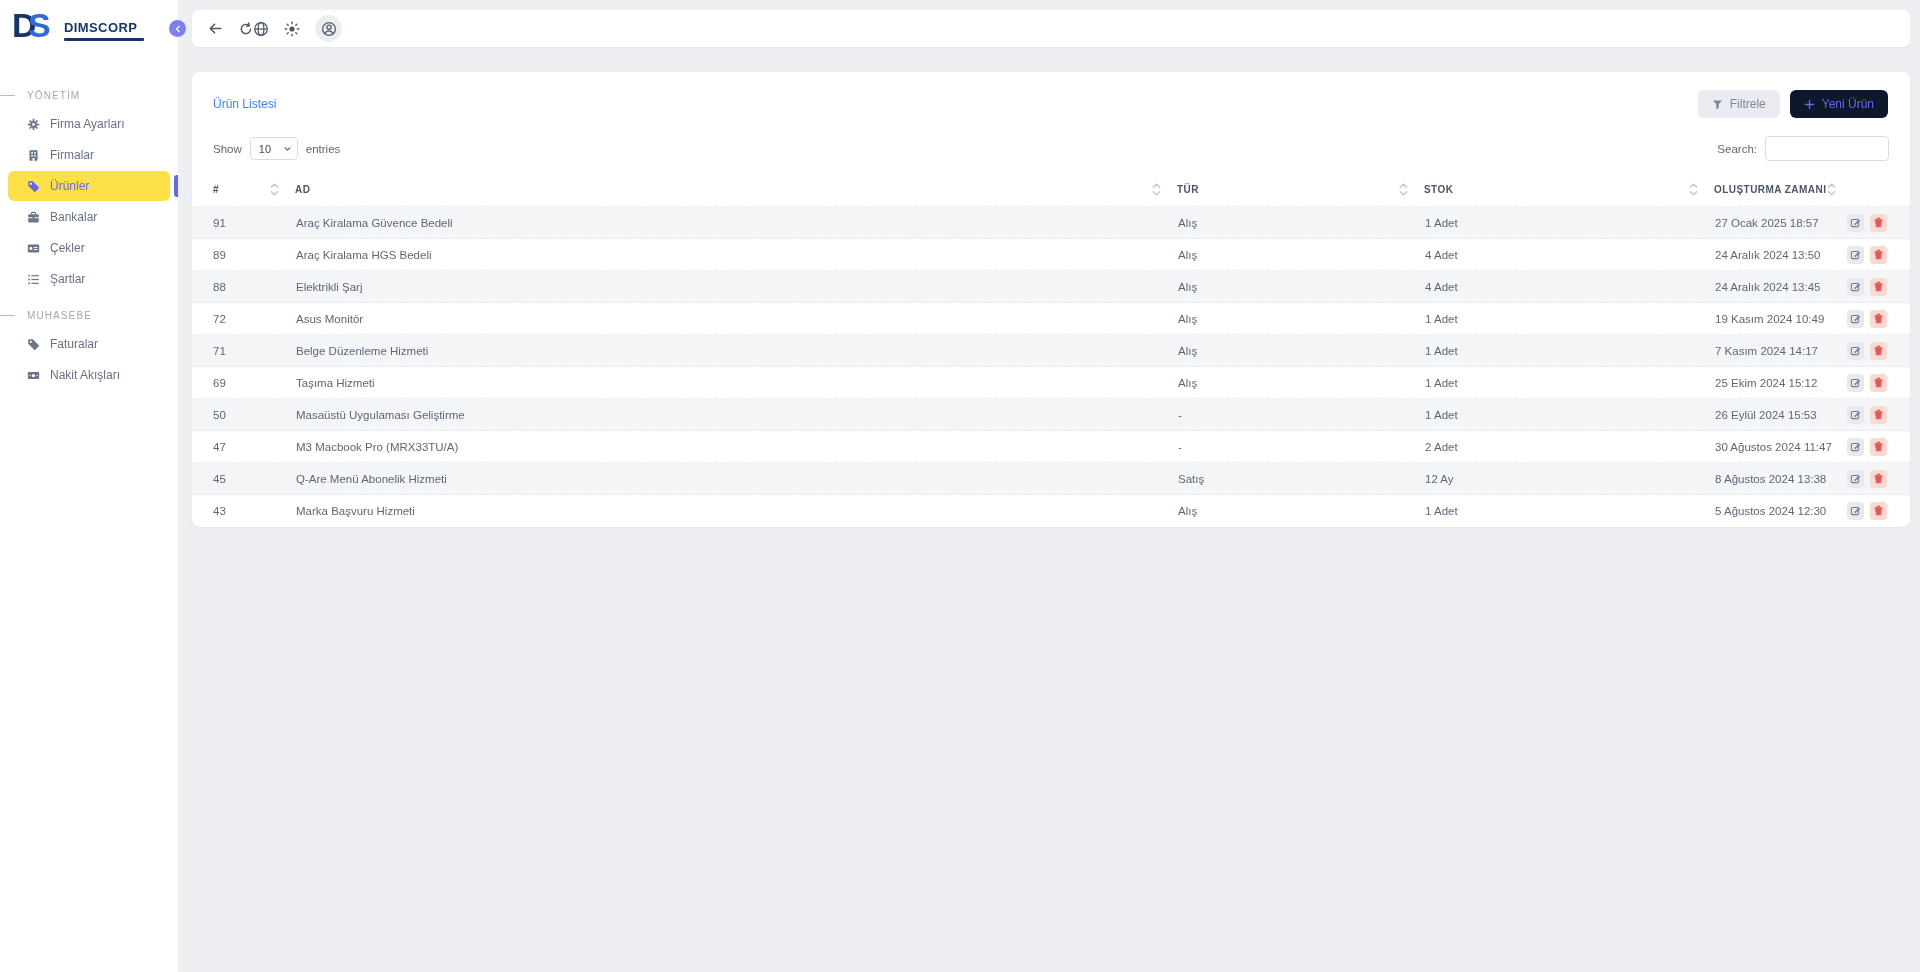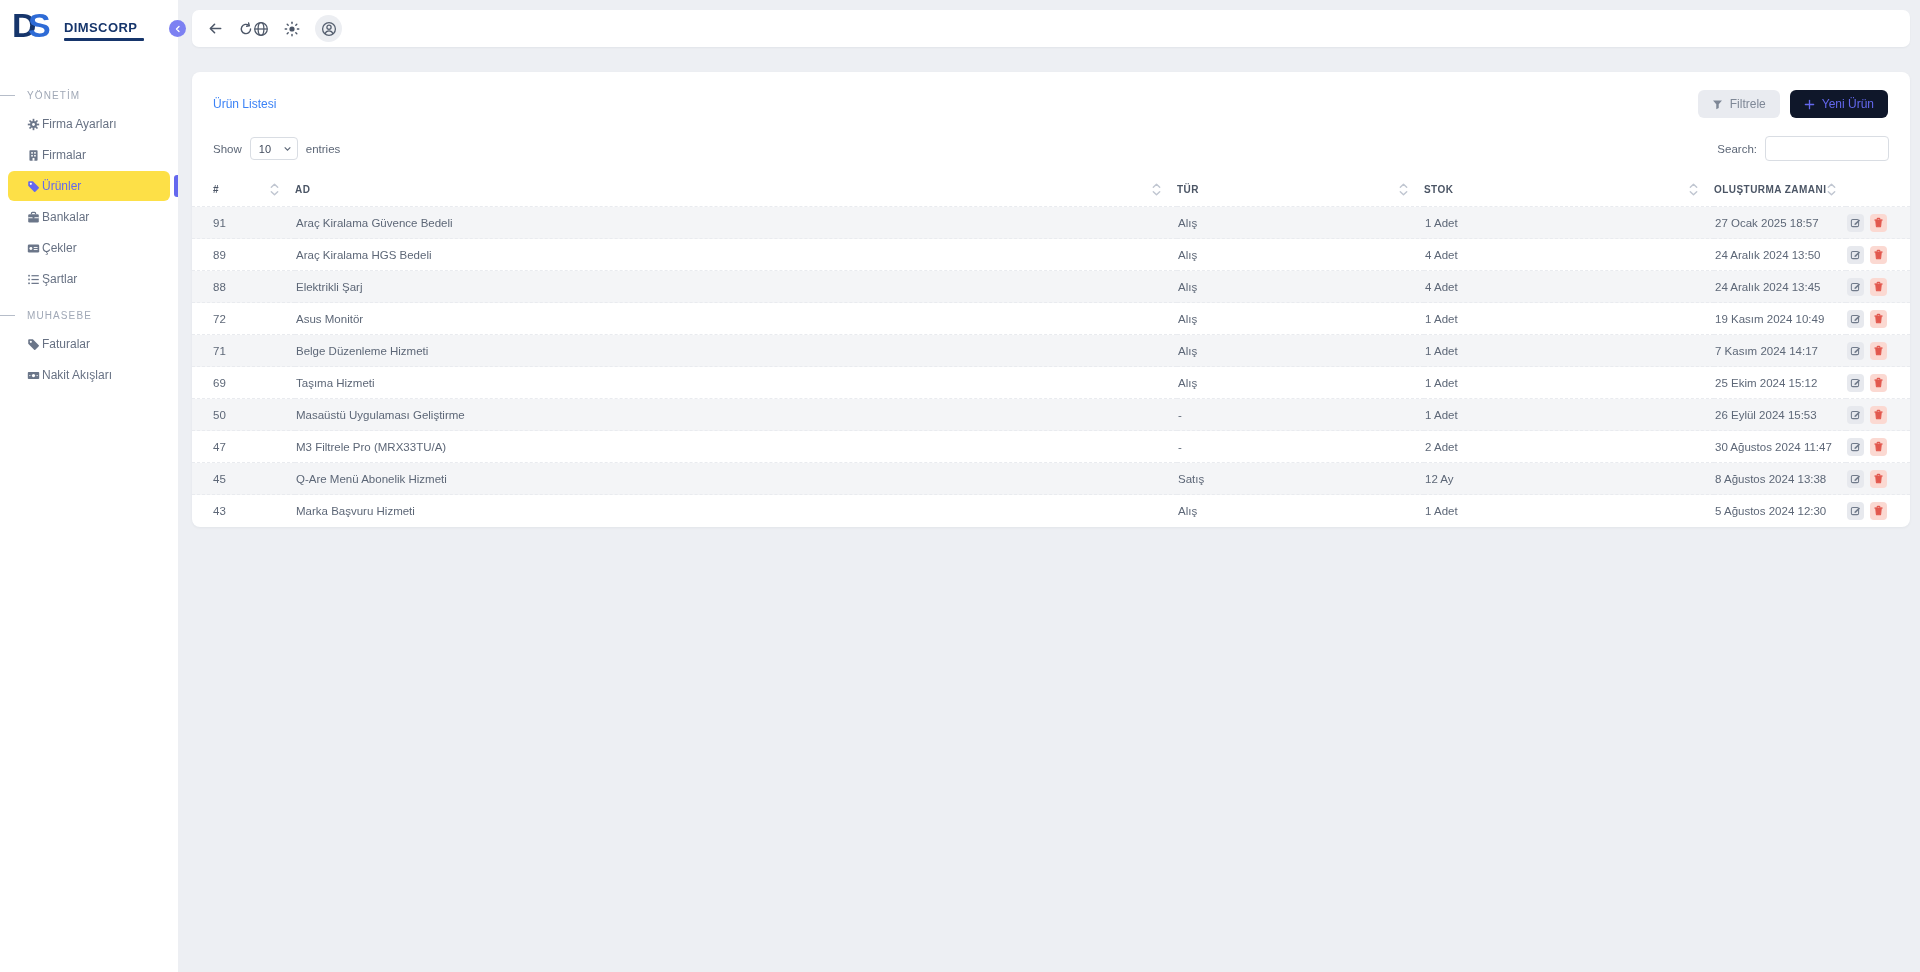--- a/index.html
+++ b/index.html
@@ -18,21 +18,21 @@
   .logo-text { display:flex; flex-direction:column; gap:3px; }
   .logo-name { font-size:13px; font-weight:800; color:#16356b; letter-spacing:.4px; }
   .logo-tagline { height:3px; width:80px; background:#16356b; border-radius:1px; }
   .collapse-btn { position:absolute; left:169px; top:20px; width:17px; height:17px; border-radius:50%;
     background:#7c80f2; border:none; display:flex; align-items:center; justify-content:center;
     cursor:pointer; z-index:5; padding:0; }
   .nav { padding:18px 0 0 0; }
   .nav-section { display:flex; align-items:center; gap:12px; margin:16px 0 8px; color:#a0a8b6;
     font-size:10px; letter-spacing:1.1px; text-transform:uppercase; }
   .nav-section .dash { width:15px; border-top:1px solid #b6bdc9; }
-  .nav-item { position:relative; display:flex; align-items:center; gap:2px; height:30px; margin:1px 8px;
+  .nav-item { position:relative; display:flex; align-items:center; gap:10px; height:30px; margin:1px 8px;
     padding-left:19px; border-radius:6px; color:#677183; font-size:12px; cursor:pointer; }
   .nav-item .nav-icon { display:flex; color:#6b7689; }
   .nav-item.active { background:#fde047; color:#6468ee; }
   .nav-item.active .nav-icon { color:#6468ee; }
   .nav-item.active::before { content:""; position:absolute; right:-8px; top:4px; width:4px; height:22px;
     background:#6468ee; border-radius:3px 0 0 3px; }
   
   .main { position:absolute; left:178px; right:0; top:0; bottom:0; display:flex; flex-direction:column;
     padding:10px 10px 0 14px; }
   .topbar { height:37px; flex:0 0 auto; background:#fff; border-radius:7px; display:flex; align-items:center;
@@ -596,21 +596,21 @@
                       <path d="M4 4.5 L4.8 13.2 C4.9 13.9 5.4 14.3 6 14.3 H10 C10.6 14.3 11.1 13.9 11.2 13.2 L12 4.5 Z" fill="currentColor" stroke="none"></path>
                       <path d="M4 4.5 L4.8 13.2 C4.9 13.9 5.4 14.3 6 14.3 H10 C10.6 14.3 11.1 13.9 11.2 13.2 L12 4.5"></path>
                     </svg>
                   </span>
                 </button>
               </div>
             </td>
           </tr>
           <tr>
             <td>47</td>
-            <td>M3 Filtrele Pro (MRX33TU/A)</td>
+            <td>M3 Macbook Pro (MRX33TU/A)</td>
             <td>-</td>
             <td>2 Adet</td>
             <td>30 Ağustos 2024 11:47</td>
             <td>
               <div class="actions">
                 <button class="mini-btn mini-edit">
                   <span class="ic">
                     <svg width="11" height="11" viewBox="0 0 16 16" fill="none" stroke="currentColor" stroke-width="1.5">
                       <rect x="2" y="3.5" width="10.5" height="10.5" rx="2"></rect>
                       <path d="M7 9.5 L13 3.5 L14.6 5.1 L8.6 11.1 L6.4 11.7 Z" fill="currentColor" stroke="none"></path>

